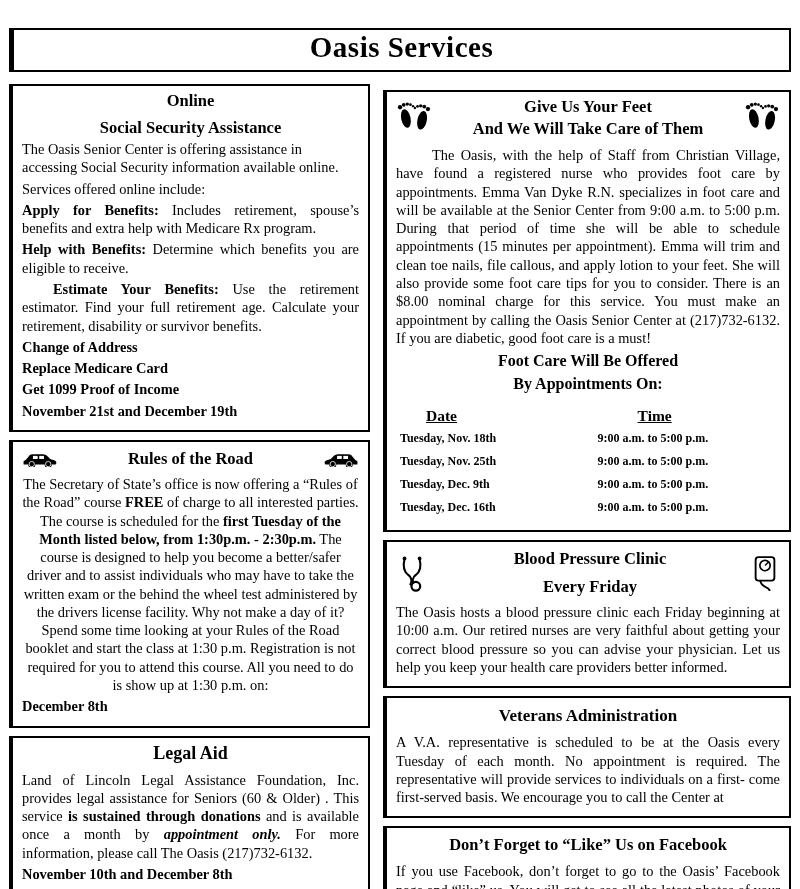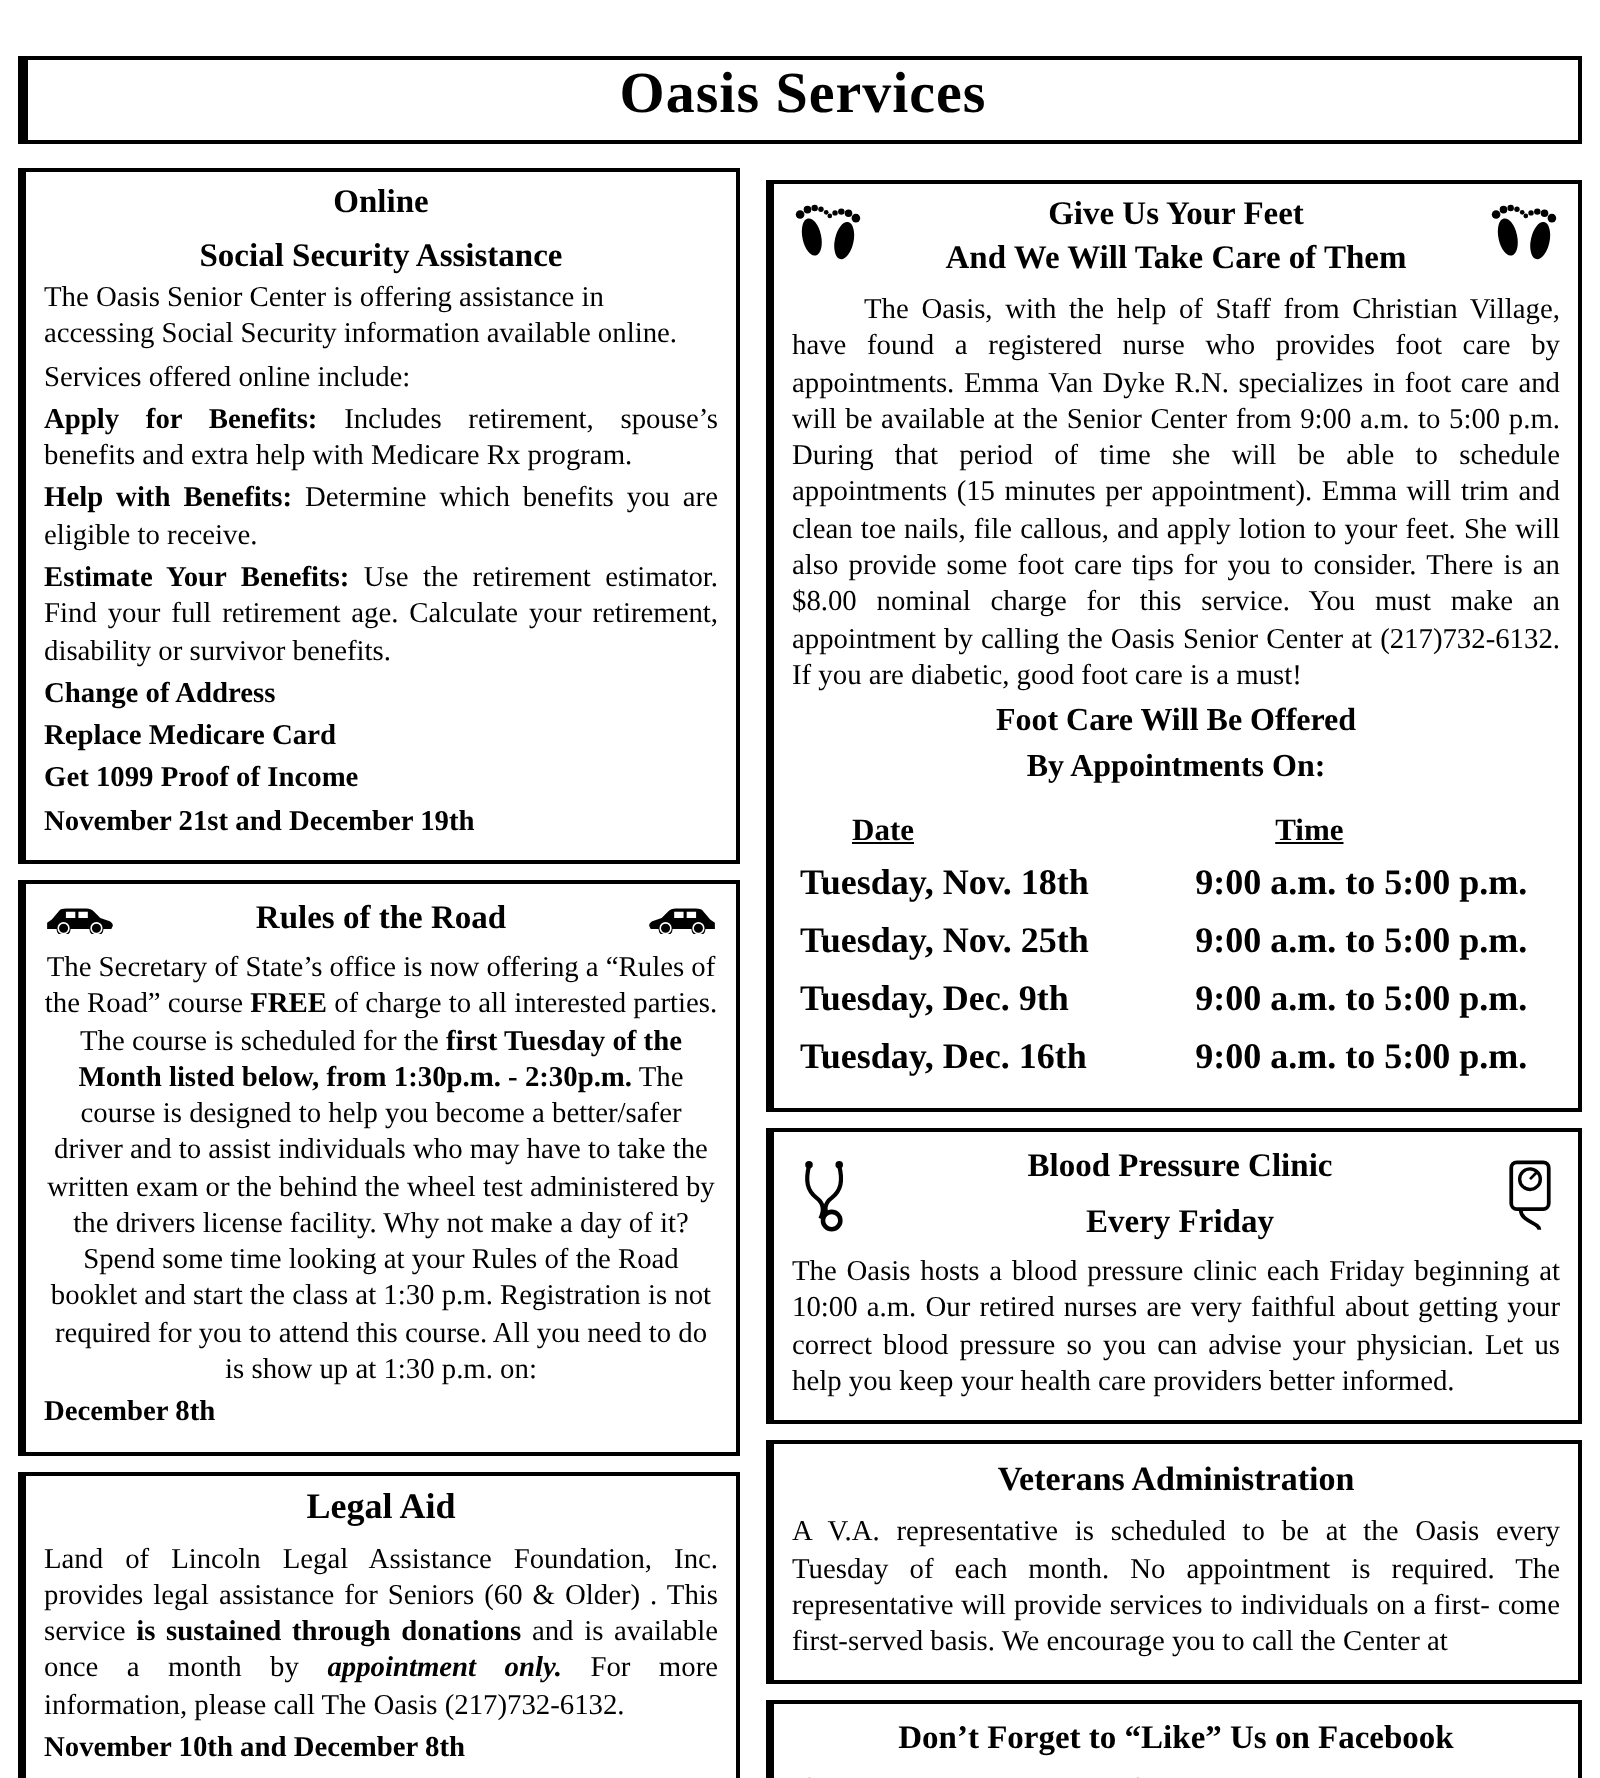--- a/index.html
+++ b/index.html
@@ -64,21 +64,21 @@
   .feet-tr { position: absolute; right: 7px; top: 4px; }
   .feet-box h2 { position: relative; z-index: 1; }
 
   h3.offer { text-align: center; font-size: 16px; font-weight: 700; margin: 5px 0 3px 0; }
 
   .sched { margin-top: 14px; padding-left: 4px; }
   .sched-head { display: flex; font-size: 15.5px; font-weight: 700; margin-bottom: 6px; }
   .sched-head .sh-date { width: 52%; padding-left: 26px; }
   .sched-head .sh-time { flex: 1; padding-left: 14px; }
   .sched-head span span { text-decoration: underline; }
-  .sched-row { display: flex; font-size: 18px; font-weight: 700; margin-bottom: 8px; font-family: Liberation Serif, serif; }
+  .sched-row { display: flex; font-size: 12px; font-weight: 700; margin-bottom: 8px; font-family: Liberation Serif, serif; }
   .sched-row .sd { width: 52%; }
   .sched-row .st { flex: 1; }
 
   .u-title { }
 </style>
 </head>
 <body>
 
 <div class="page">
 
@@ -90,21 +90,21 @@
 
     <div class="col col-left">
 
       <section class="box">
         <h2 class="gap-below">Online</h2>
         <h2>Social Security Assistance</h2>
         <p>The Oasis Senior Center is offering assistance in accessing Social Security information available online.</p>
         <p>Services offered online include:</p>
         <p class="just"><span style="font-weight: 700;">Apply for Benefits:</span><span>  Includes retirement, spouse’s  benefits and extra help with Medicare Rx program.</span></p>
         <p class="just"><span style="font-weight: 700;">Help with Benefits:</span><span>  Determine which benefits you are eligible to receive.</span></p>
-        <p class="just"><span style="font-weight: 700;">Estimate Your Benefits:</span><span>  Use the retirement estimator. Find your full retirement age.  Calculate your retirement, disability or survivor benefits.</span></p>
+        <p class="just"><span style="font-weight: 700; margin-left: 31px;">Estimate Your Benefits:</span><span>  Use the retirement estimator. Find your full retirement age.  Calculate your retirement, disability or survivor benefits.</span></p>
         <p class="boldline">Change of Address</p>
         <p class="boldline">Replace Medicare Card</p>
         <p class="boldline">Get 1099 Proof of  Income</p>
         <p class="dates">November 21st and December 19th</p>
       </section>
 
       <section class="box">
         <div class="title-row">
           <span class="icon">
             <svg width="36" height="16" viewBox="0 0 46 20" aria-hidden="true">

